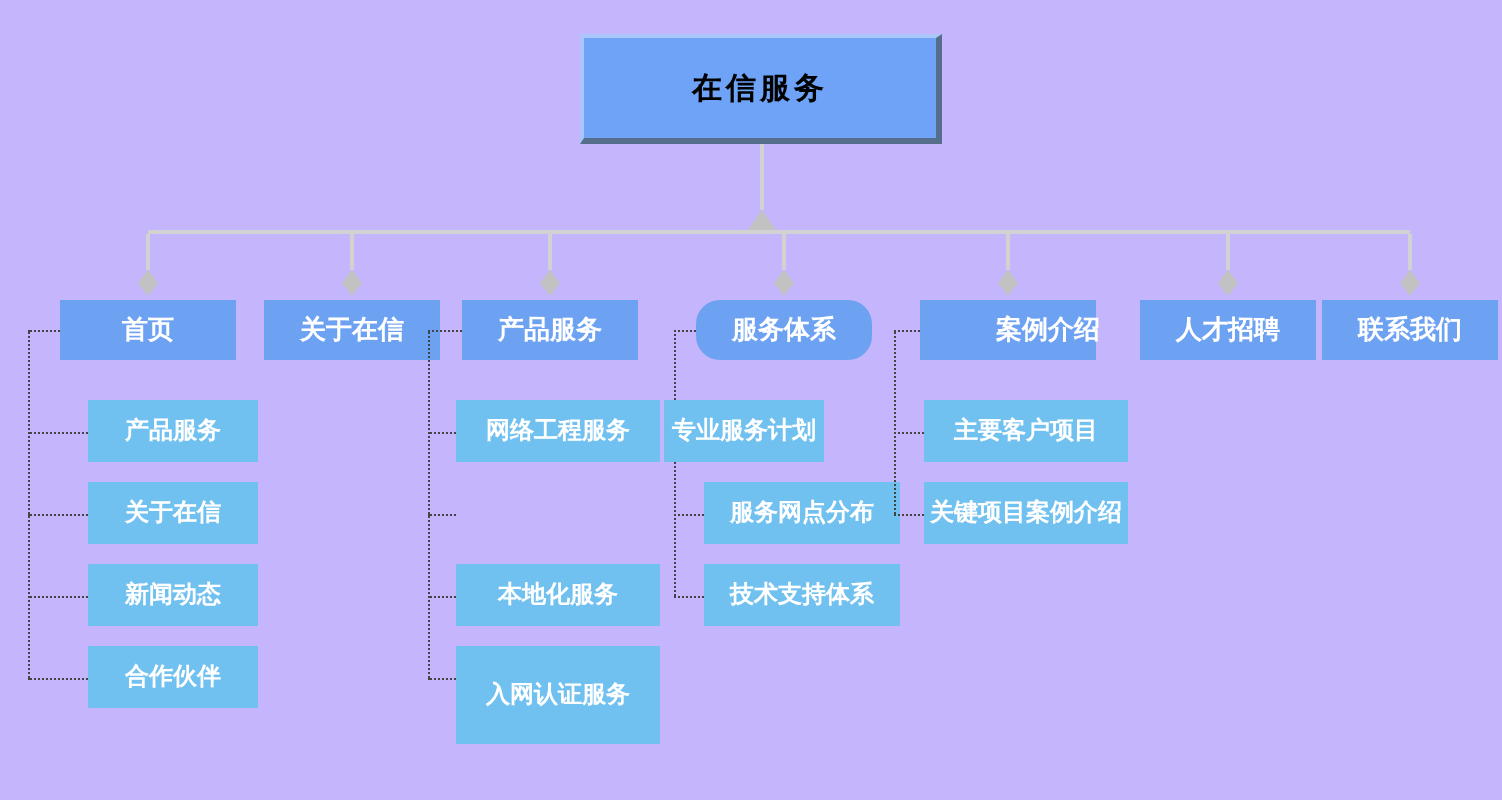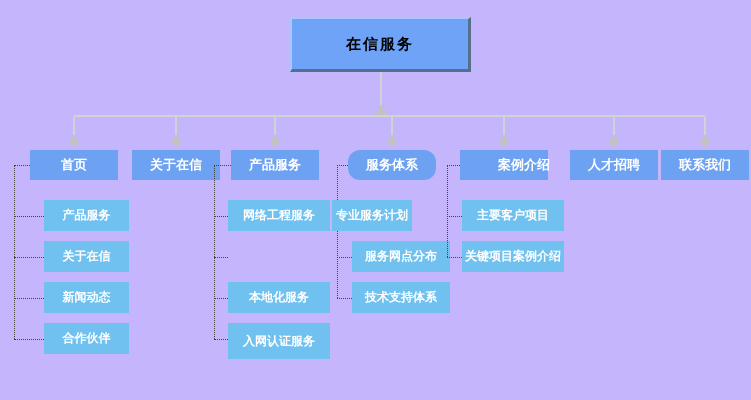--- a/index.html
+++ b/index.html
@@ -63,21 +63,21 @@
     <div class="diamond" style="left: 270px; top: 135px;"></div>
     <div class="node l1" style="left: 231px; top: 150px; width: 88px; height: 30px;">产品服务</div>
     <div class="dot-h" style="left: 214px; top: 165px; width: 17px;"></div>
     <div class="dot-v" style="left: 214px; top: 165px; height: 173.5px;"></div>
     <div class="dot-h" style="left: 214px; top: 215.5px; width: 14px;"></div>
     <div class="node l2" style="left: 228px; top: 200px; width: 102px; height: 31px;">网络工程服务</div>
     <div class="dot-h" style="left: 214px; top: 256.5px; width: 14px;"></div>
     <div class="dot-h" style="left: 214px; top: 297.5px; width: 14px;"></div>
     <div class="node l2" style="left: 228px; top: 282px; width: 102px; height: 31px;">本地化服务</div>
     <div class="dot-h" style="left: 214px; top: 338.5px; width: 14px;"></div>
-    <div class="node l2" style="left: 228px; top: 323px; width: 102px; height: 36px;">入网认证服务</div>
+    <div class="node l2" style="left: 228px; top: 323px; width: 102px; height: 49px;">入网认证服务</div>
     <div class="vline" style="left: 391px; top: 117px; height: 18px;"></div>
     <div class="diamond" style="left: 387px; top: 135px;"></div>
     <div class="node l1" style="left: 348px; top: 150px; width: 88px; height: 30px; border-radius: 12px;">服务体系</div>
     <div class="dot-h" style="left: 337px; top: 165px; width: 11px;"></div>
     <div class="dot-v" style="left: 337px; top: 165px; height: 132.5px;"></div>
     <div class="dot-h" style="left: 337px; top: 215.5px; width: 15px;"></div>
     <div class="node l2" style="left: 332px; top: 200px; width: 80px; height: 31px;">专业服务计划</div>
     <div class="dot-h" style="left: 337px; top: 256.5px; width: 15px;"></div>
     <div class="node l2" style="left: 352px; top: 241px; width: 98px; height: 31px;">服务网点分布</div>
     <div class="dot-h" style="left: 337px; top: 297.5px; width: 15px;"></div>

